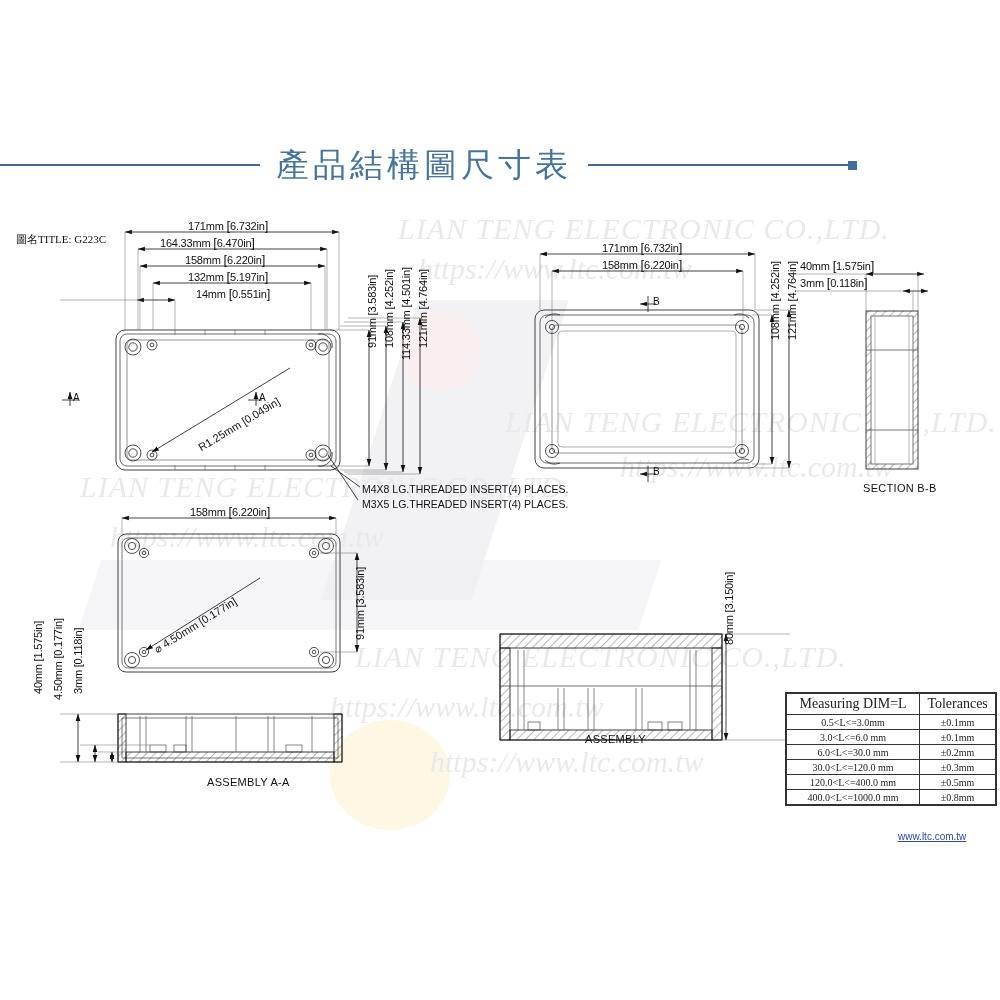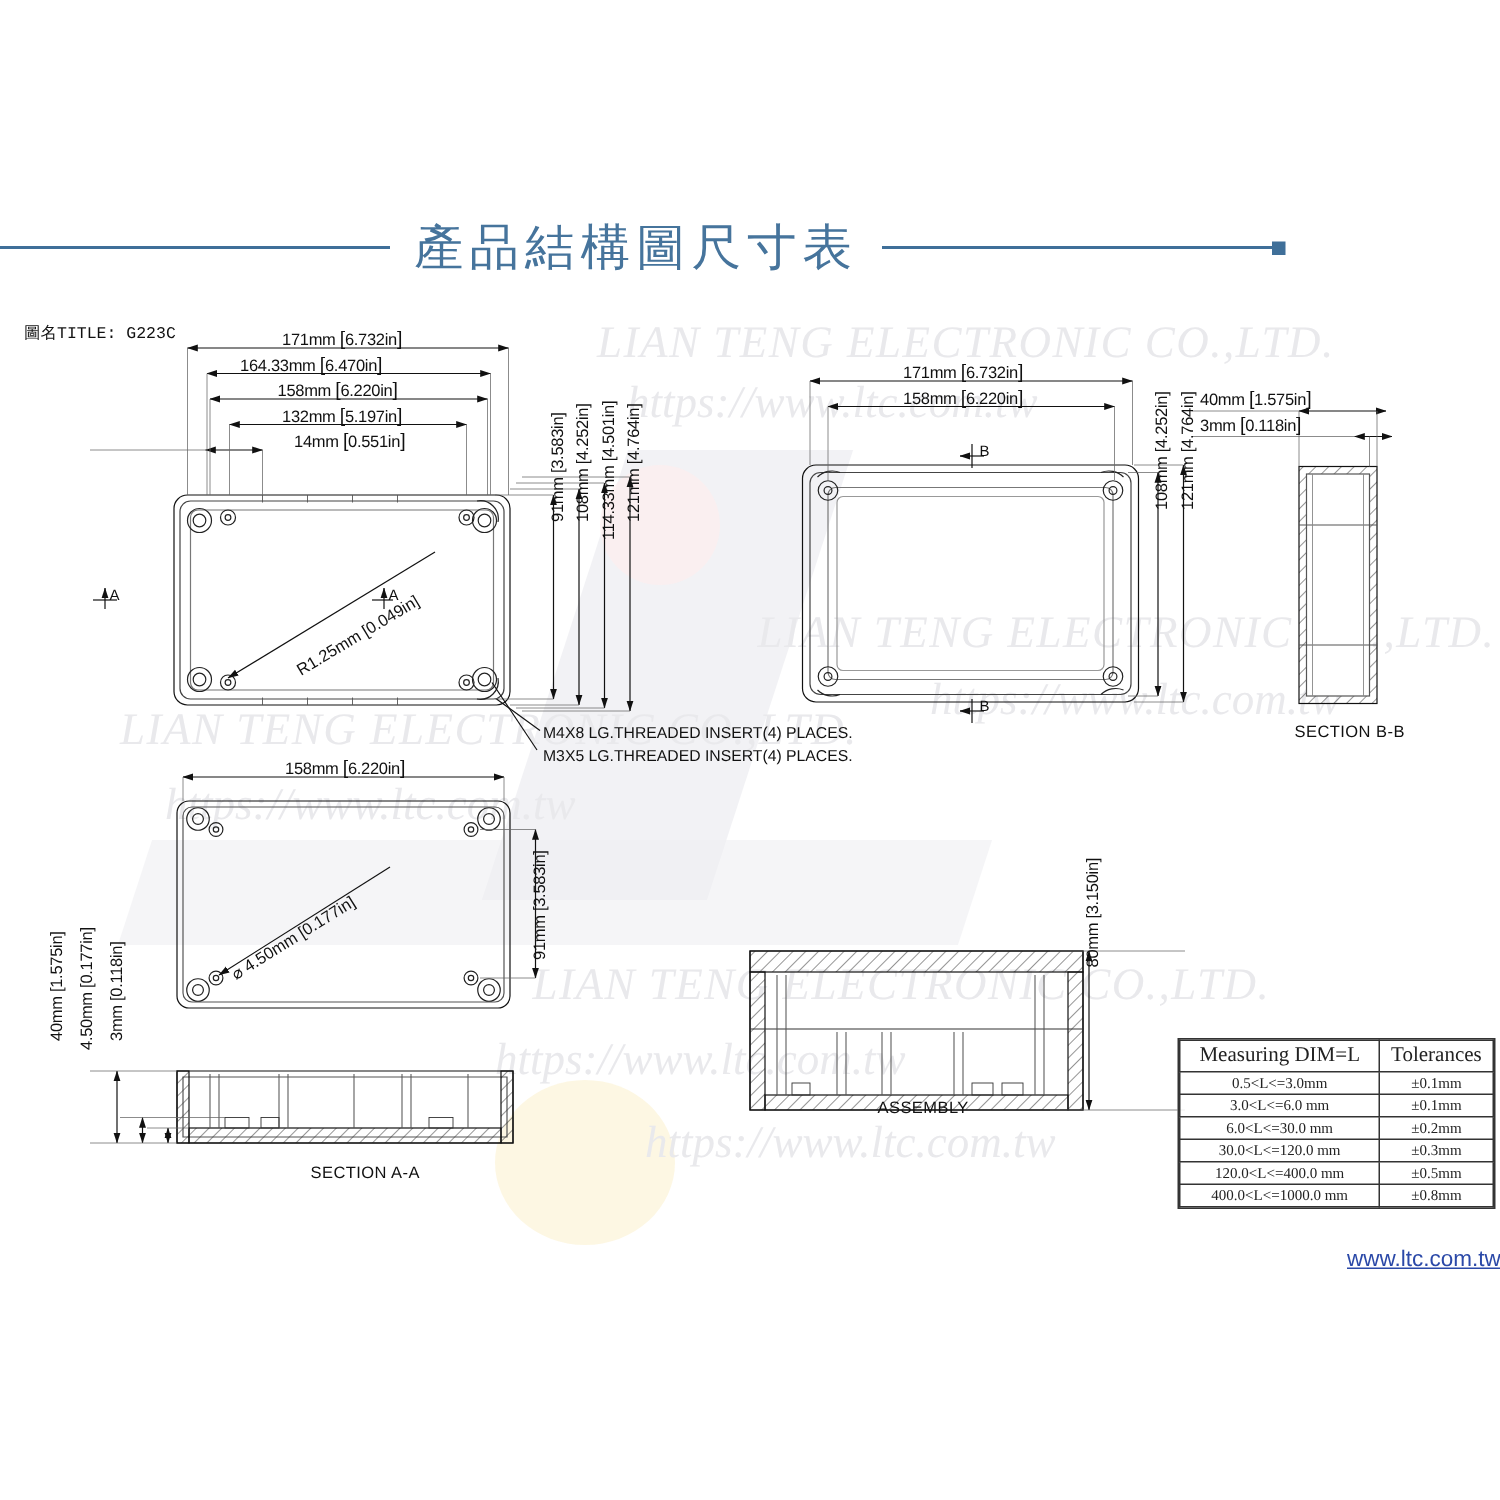--- a/index.html
+++ b/index.html
@@ -96,27 +96,27 @@
     text-align:center;
     font-weight:normal;
     color:#222;
   }
   .tol-title{font-size:12.5px;padding:3px 0;}
   .tol-head{font-size:14px;padding:2px 0;}
   .tol-cell{font-size:10px;padding:1.5px 0;}
 
   .footer-url{
     position:absolute;left:898px;top:831px;
-    font-size:15px;color:#2b49a8;
+    font-size:10px;color:#2b49a8;
     font-family:"Liberation Sans", sans-serif;
   }
   .title-tag{
-    position:absolute;left:16px;top:214px;
+    position:absolute;left:16px;top:232px;
     font-size:11px;color:#111;white-space:nowrap;
-    font-family:Liberation Mono, monospace;
+    font-family:Liberation Serif, serif;
   }
   svg{position:absolute;left:0;top:0;overflow:visible;}
 </style>
 </head>
 <body>
 
 <div id="stage">
 
   <div class="wm-shape" style="left:370px;top:300px;width:150px;height:300px;transform:skewX(-18deg);opacity:.75;"></div>
   <div class="wm-shape" style="left:90px;top:560px;width:560px;height:70px;transform:skewX(-18deg);opacity:.6;"></div>
@@ -498,21 +498,21 @@
     <span class="br">[</span><span>1.575in</span><span class="br">]</span>
   </div>
   <div class="dim-v" style="left:52px;top:700px;">
     <span>4.50mm</span>
     <span class="br">[</span><span>0.177in</span><span class="br">]</span>
   </div>
   <div class="dim-v" style="left:72px;top:694px;">
     <span>3mm</span>
     <span class="br">[</span><span>0.118in</span><span class="br">]</span>
   </div>
-  <div class="lbl" style="left:207px;top:776px;">SECTION A-A</div>
+  <div class="lbl" style="left:207px;top:776px;">ASSEMBLY A-A</div>
 
   <div class="dim-v" style="left:723px;top:645px;">
     <span>80mm</span>
     <span class="br">[</span><span>3.150in</span><span class="br">]</span>
   </div>
   <div class="lbl" style="left:585px;top:733px;">ASSEMBLY</div>
 
   <div class="tol-table">
     <table>
       <tbody>

